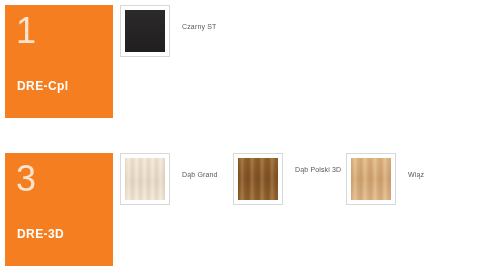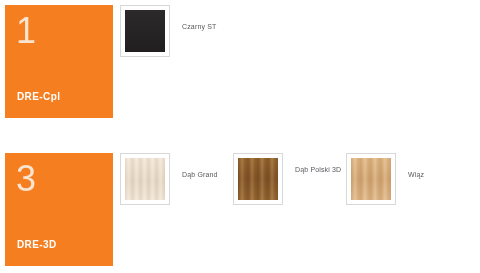--- a/index.html
+++ b/index.html
@@ -40,22 +40,22 @@
     top: 4px;
     font-size: 36px;
     line-height: 44px;
     font-weight: 300;
     color: #fae3cf;
     letter-spacing: 0.5px;
   }
   .cat-code {
     position: absolute;
     left: 12px;
-    bottom: 16px;
-    font-size: 10px;
+    bottom: 25px;
+    font-size: 12px;
     font-weight: bold;
     color: #ffffff;
     letter-spacing: 0.4px;
   }
 
   
   .swatch-item {
     position: absolute;
     top: 0;
     height: 60px;

